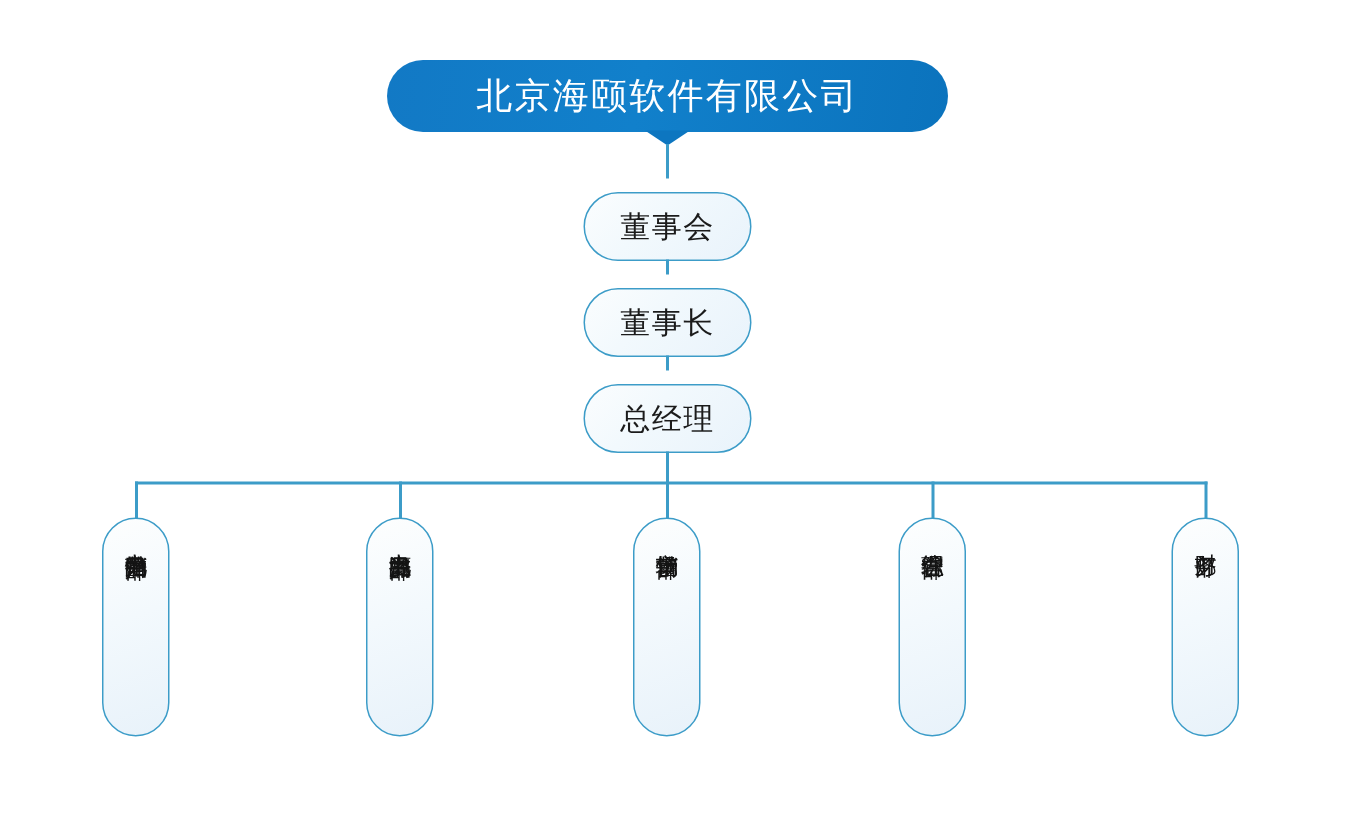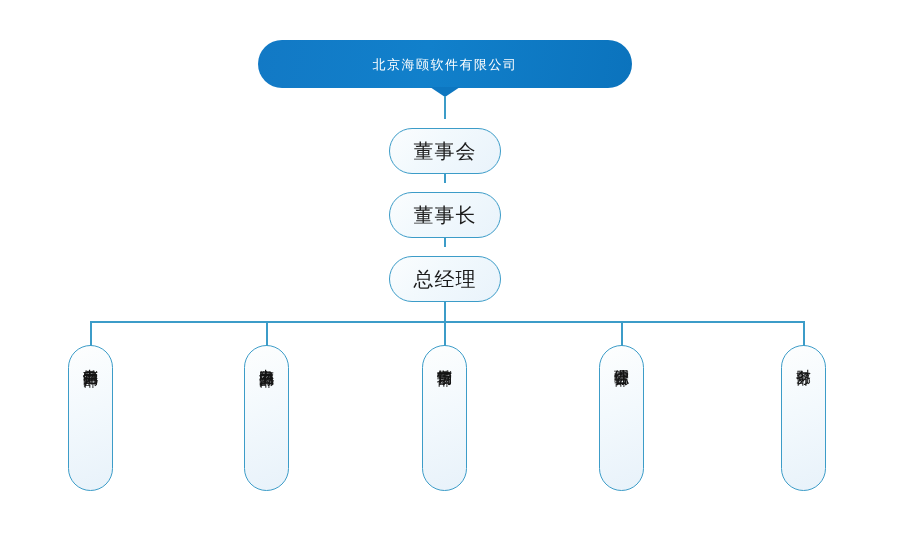--- a/index.html
+++ b/index.html
@@ -41,21 +41,21 @@
     height: 48px;
     border-radius: 24px;
     background: linear-gradient(100deg, #1279c5 0%, #1180cb 45%, #0b73bd 100%);
     display: flex;
     align-items: center;
     justify-content: center;
     box-sizing: border-box;
   }
   .company-banner-label {
     color: #ffffff;
-    font-size: 13px;
+    font-size: 24px;
     letter-spacing: 1.5px;
     line-height: 1;
     white-space: nowrap;
   }
   .banner-tail {
     position: absolute;
     left: 430px;
     top: 87px;
     width: 0;
     height: 0;

